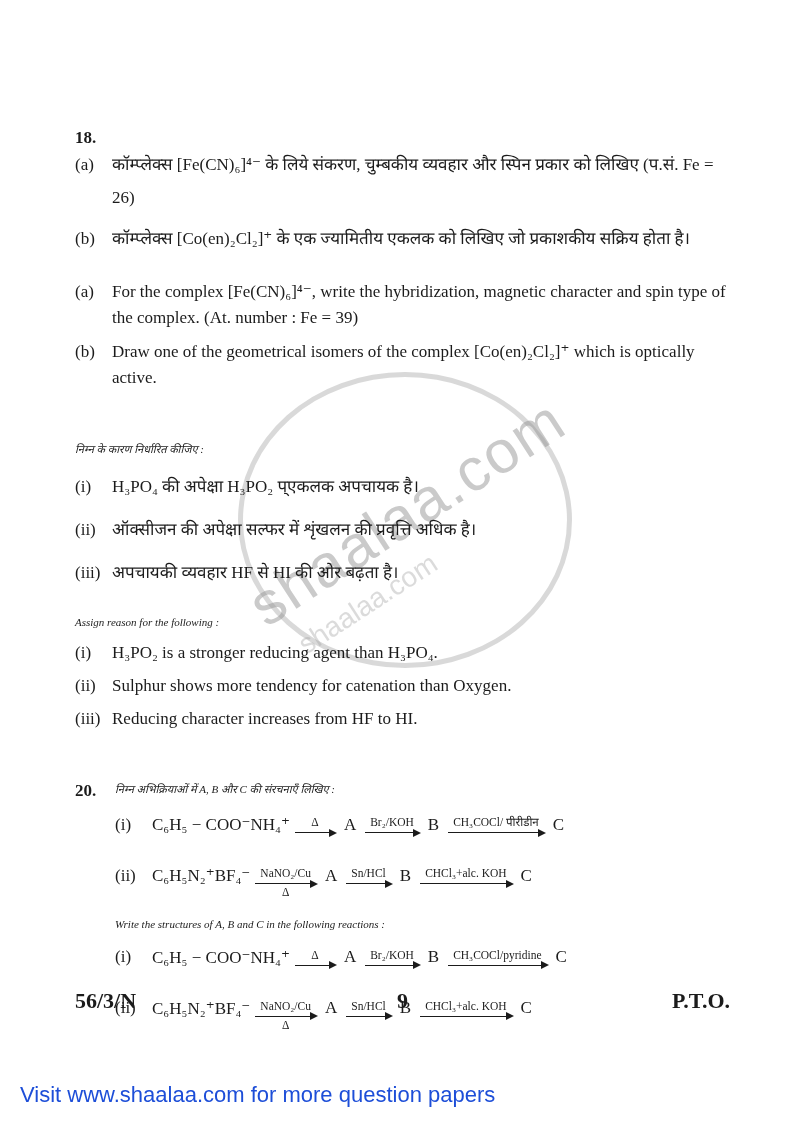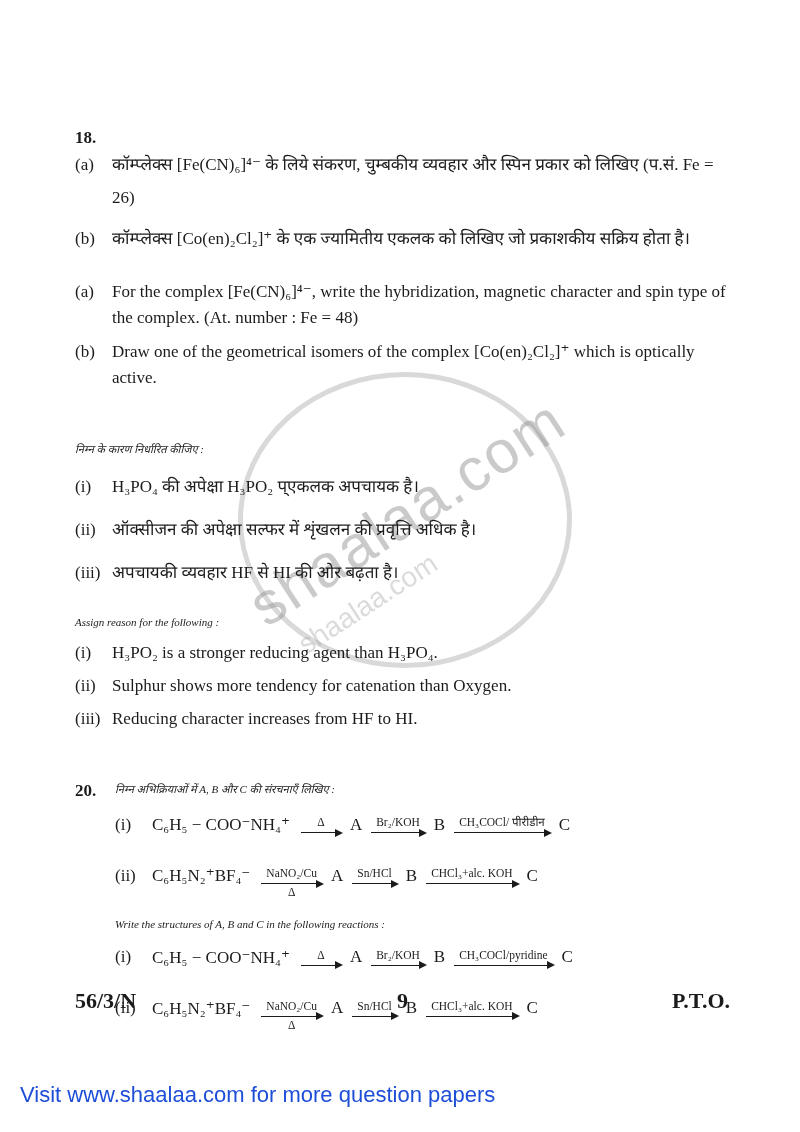--- a/index.html
+++ b/index.html
@@ -38,21 +38,21 @@
   .hi .stext, .hi.stext, .intro-hi { line-height:1.95; }
   .hi { line-height:1.95; font-size:17px; }
   .en { line-height:1.52; font-size:17px; }
   .en .stext { line-height:1.52; }
   .group-en { margin-top:24px; }
   .intro { font-size:11px; margin-bottom:10px;font-style:italic; }
   .item { display:flex; margin-bottom:10px; }
   .item-en { margin-bottom:7px; }
   
   .rxn { display:flex; align-items:center; margin:14px 0 30px 0; font-size:17px; white-space:nowrap; }
-  .formula { margin-right:6px; }
+  .formula { }
   .prod { margin:0 4px; }
   .arrow {
     display:inline-flex; flex-direction:column; align-items:center;
     position:relative; margin:0 5px; vertical-align:middle;
   }
   .atop {
     font-size:11.5px; line-height:1.2; padding:0 5px 2px 5px;
     font-family:"Liberation Serif","DejaVu Serif",serif; white-space:nowrap;
   }
   .shaft { position:relative; height:1.4px; background:#1b1b1b; align-self:stretch; min-width:40px; }
@@ -98,21 +98,21 @@
           <span class="slabel">(a)</span>
           <div class="stext">कॉम्प्लेक्स [Fe(CN)₆]⁴⁻ के लिये संकरण, चुम्बकीय व्यवहार और स्पिन प्रकार को लिखिए (प.सं. Fe = 26)</div>
         </div>
         <div class="sub hi">
           <span class="slabel">(b)</span>
           <div class="stext">कॉम्प्लेक्स [Co(en)₂Cl₂]⁺ के एक ज्यामितीय एकलक को लिखिए जो प्रकाशकीय सक्रिय होता है।</div>
         </div>
         <div class="group-en">
           <div class="sub en">
             <span class="slabel">(a)</span>
-            <div class="stext">For the complex [Fe(CN)₆]⁴⁻, write the hybridization, magnetic character and spin type of the complex. (At. number : Fe = 48)</div>
+            <div class="stext">For the complex [Fe(CN)₆]⁴⁻, write the hybridization, magnetic character and spin type of the complex. (At. number : Fe = 39)</div>
           </div>
           <div class="sub en">
             <span class="slabel">(b)</span>
             <div class="stext">Draw one of the geometrical isomers of the complex [Co(en)₂Cl₂]⁺ which is optically active.</div>
           </div>
         </div>
       </div>
     </div>
 
     <div class="question q19">

